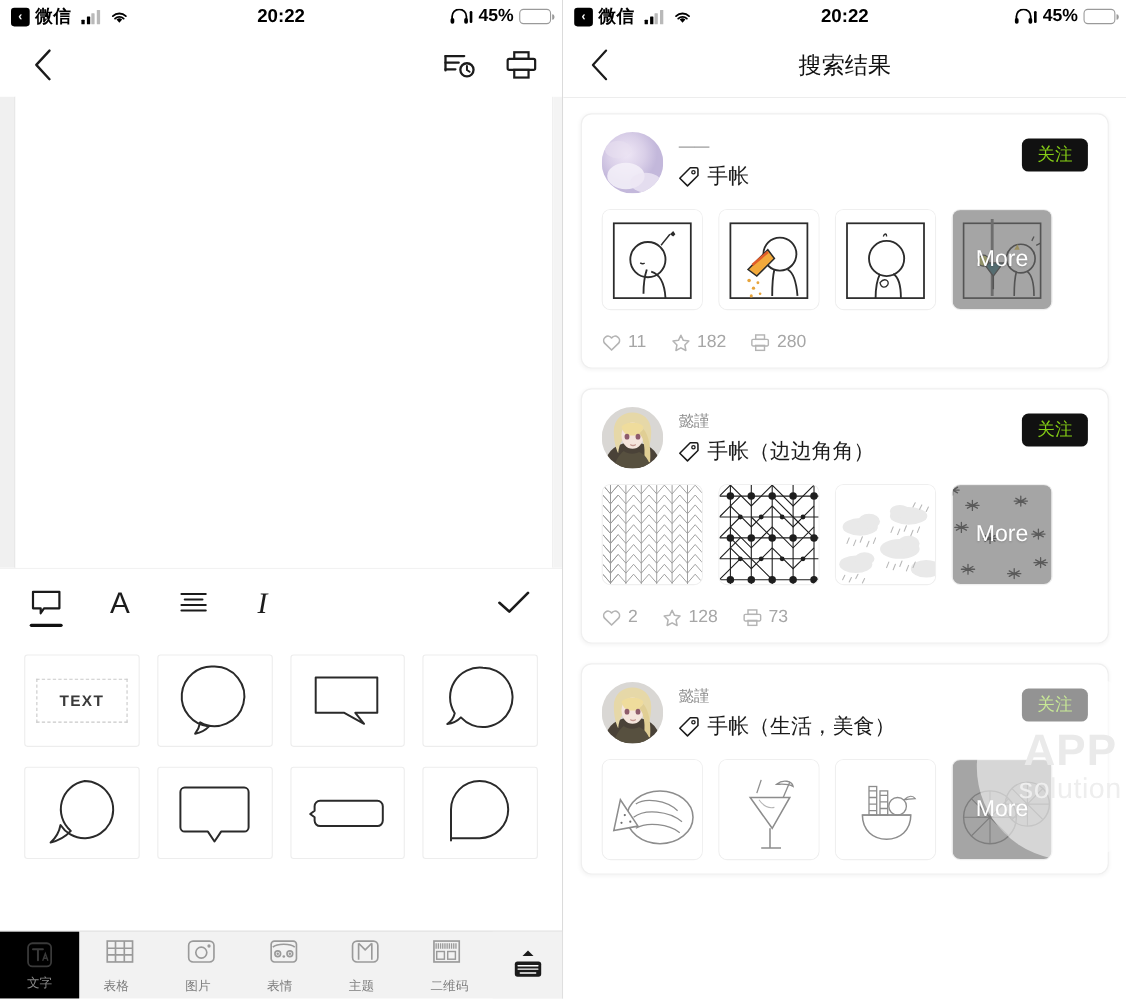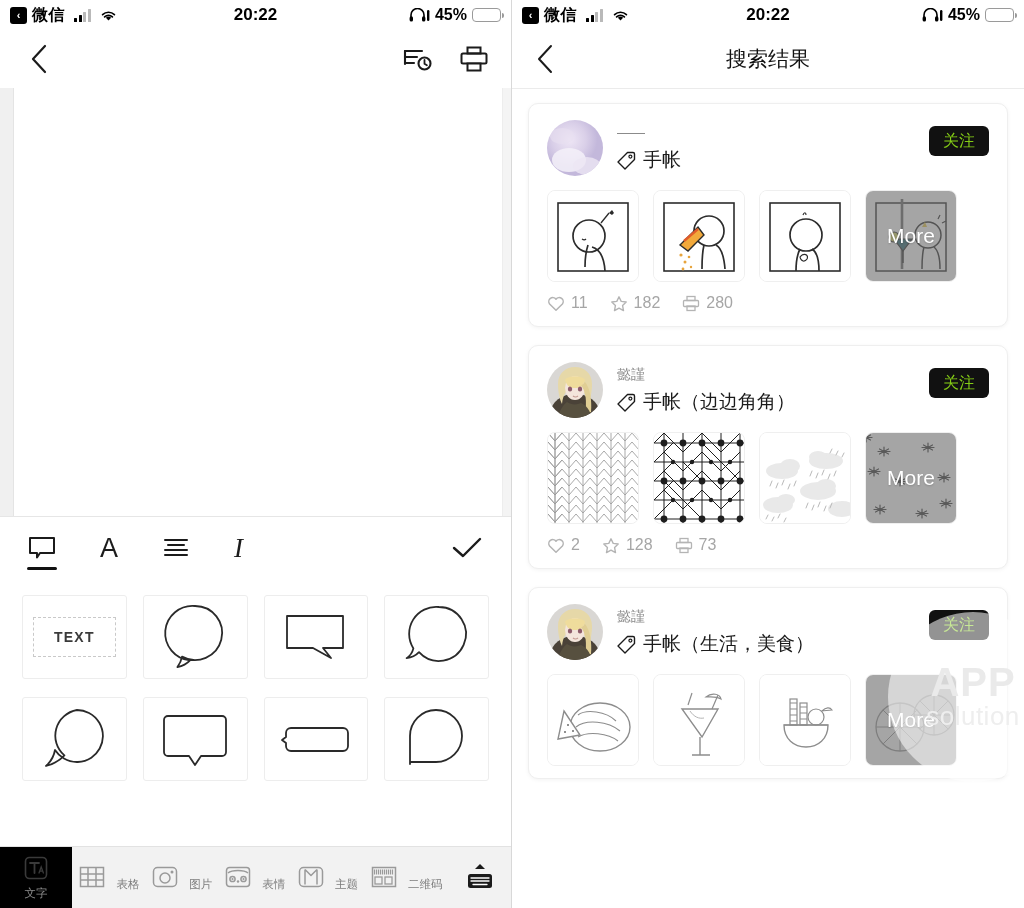--- a/index.html
+++ b/index.html
@@ -96,21 +96,21 @@
   }
 
   .bottom-nav {
     position: absolute; left: 0; bottom: 0; width: 512px; height: 62px;
     background: #f2f2f2; display: flex; align-items: center;
     border-top: 1px solid #e2e2e2;
   }
   .bn-first { width: 72px; background:#000000; height:100%; display:flex;
               flex-direction:column; align-items:center; justify-content:center; gap:3px; }
   .bn-items { flex: 1; display: flex; align-items: center; justify-content: space-around; height:100%; }
-  .bn-item { display: flex; flex-direction: row; align-items: flex-end; gap: 9px; cursor: pointer; }
+  .bn-item { display: flex; flex-direction: column; align-items: flex-start; gap: 9px; cursor: pointer; }
   .bn-label { font-size: 11.5px; color: #7d7d7d; }
   .bn-first .bn-label { color:#8a8a8a; }
   .bn-kb {
     width: 64px; height: 100%; display: flex; align-items: center;
     justify-content: center; background: #f2f2f2; cursor:pointer;
   }
 
   
   .sr-header {
     height: 58px; display: flex; align-items: center; padding: 0 22px;
@@ -145,21 +145,21 @@
     flex: 0 0 92px;
   }
   .thumb.more::before {
     content:""; position:absolute; inset:0; background: rgba(110,110,110,.62);
   }
   .thumb .more-label {
     position: absolute; inset: 0; display: flex; align-items: center; justify-content: center;
     color: #fff; font-size: 21px; font-weight: 500; z-index: 3;
     text-shadow: 0 1px 2px rgba(0,0,0,.18);
   }
-  .stats { display: flex; align-items: flex-end; gap: 22px; margin-top: 12px; padding-bottom: 2px; }
+  .stats { display: flex; align-items: flex-end; gap: 22px; margin-top: 20px; padding-bottom: 2px; }
   .stat { display: flex; align-items: center; gap: 6px; color: #a6a6a6; font-size: 16px; }
 
   .wm-circle {
     position: absolute; right: -34px; top: 612px; width: 170px; height: 170px;
     border-radius: 50%; background: rgba(255,255,255,.55);
     display: flex; flex-direction: column; align-items: center; justify-content: center;
     color: #ececec; pointer-events: none; z-index: 6;
   }
   .wm-app { font-size: 40px; font-weight: bold; letter-spacing: 1px; line-height: .95; color:#eaeaea;}
   .wm-sol { font-size: 26px; letter-spacing: .5px; color:#eeeeee; }

